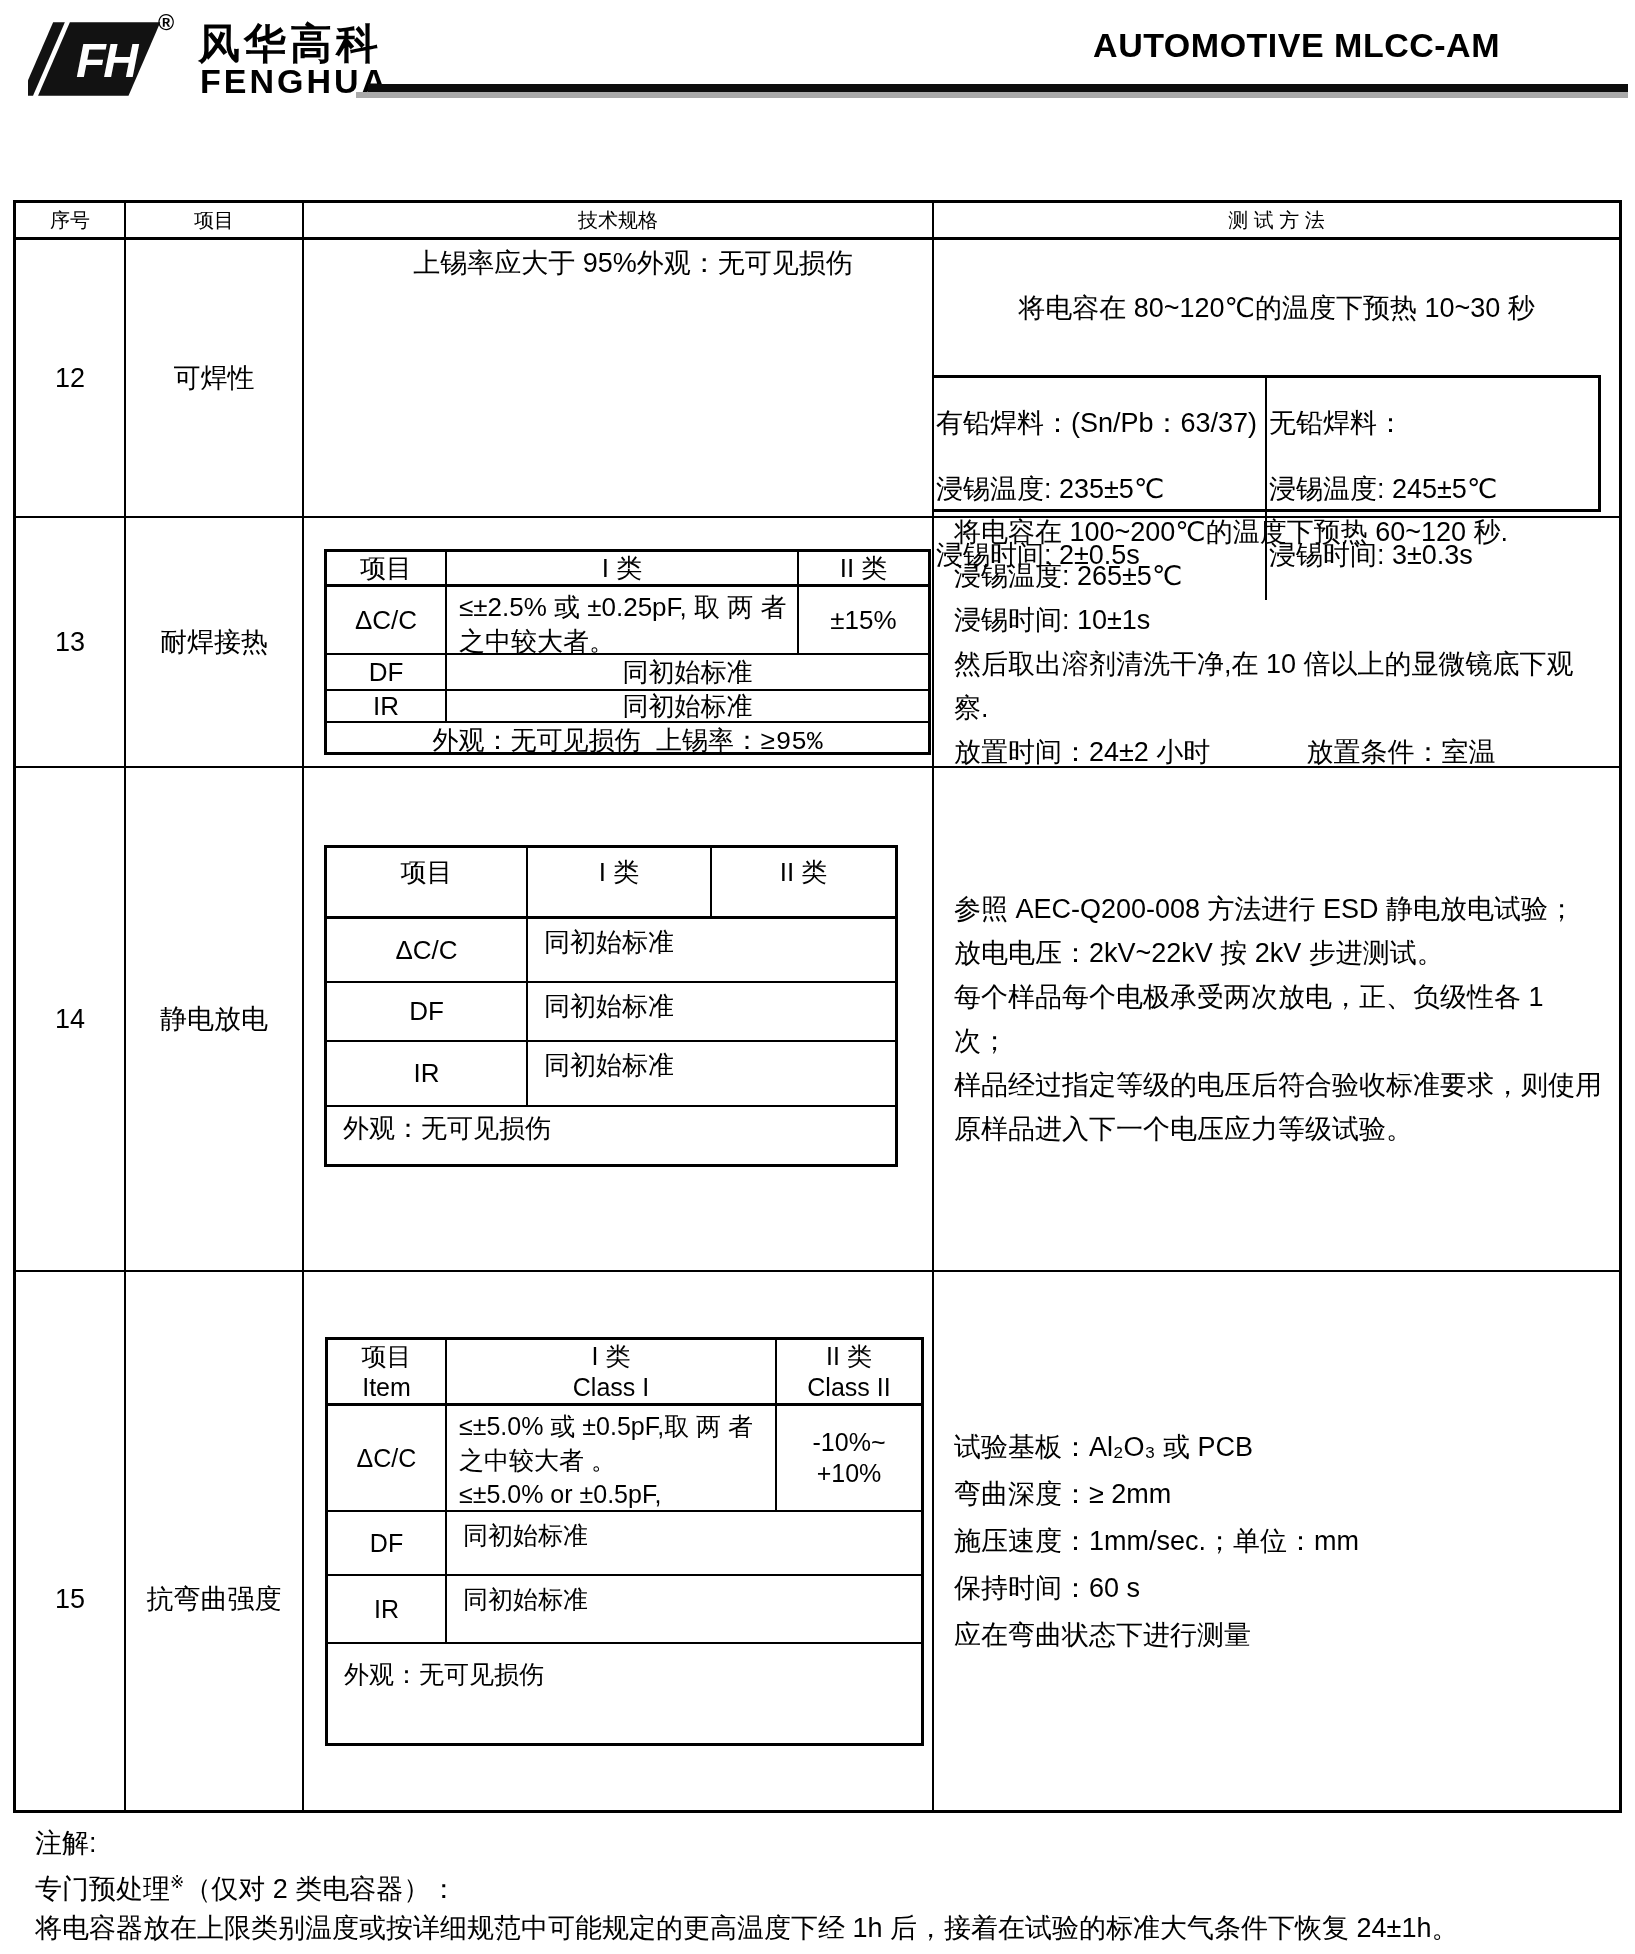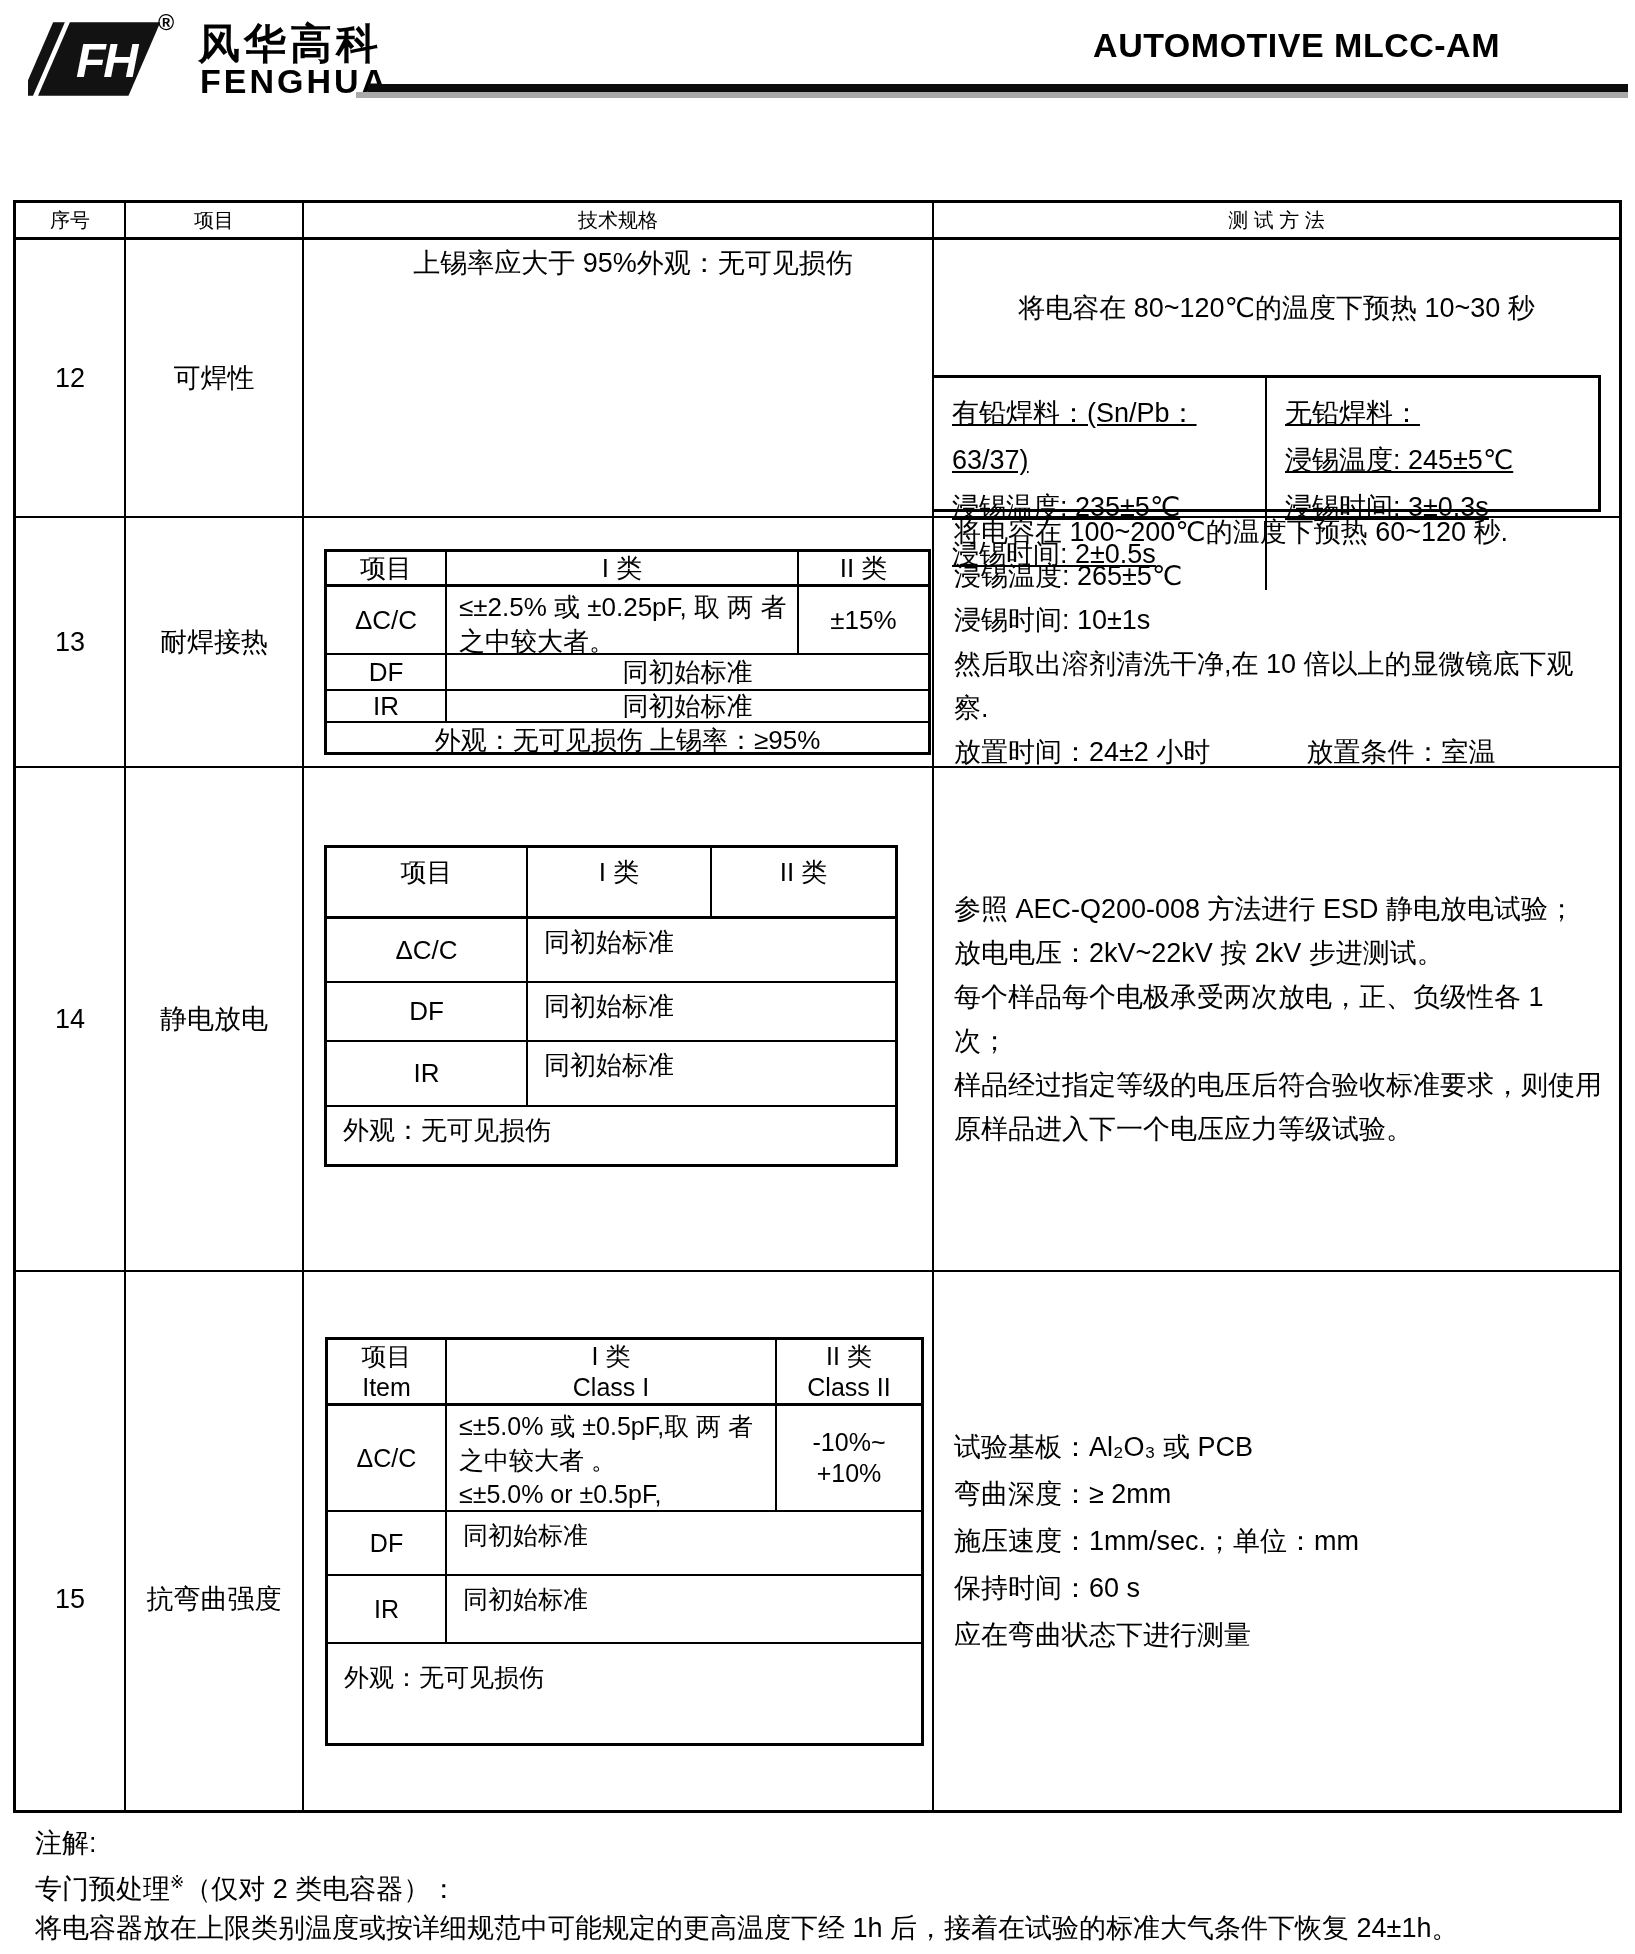--- a/index.html
+++ b/index.html
@@ -32,28 +32,28 @@
   .hcell{display:flex;align-items:center;justify-content:center;border-bottom:3px solid #000;font-size:20px;}
   .center{display:flex;align-items:center;justify-content:center;}
   .shift-down>span{transform:translateY(58px);}
   .speclines{display:flex;flex-direction:row;justify-content:center;height:100%;padding-left:30px;line-height:46px;box-sizing:border-box;}
   .methodlines{display:flex;flex-direction:column;justify-content:center;height:100%;padding-left:20px;padding-right:14px;line-height:44px;box-sizing:border-box;}
   .method-top{position:absolute;left:0;right:0;top:0;height:135px;display:flex;align-items:center;justify-content:center;}
   .method-split{display:flex;gap:96px;}
 
   
   .solder{position:absolute;left:0;right:18px;top:135px;bottom:4px;border:3px solid #000;border-left:none;display:grid;grid-template-columns:333px 1fr;box-sizing:border-box;}
-  .solder-cell{padding:12px 18px;line-height:47px;box-sizing:border-box;text-decoration:underline;}
+  .solder-cell{padding:12px 2px;line-height:66px;box-sizing:border-box;}
   .solder-cell.first{border-right:2px solid #000;}
 
   
   .inner{position:absolute;border:3px solid #000;display:grid;box-sizing:border-box;background:#fff;font-size:26px;}
   .icell{border-right:2px solid #000;border-bottom:2px solid #000;box-sizing:border-box;}
   .icell.nor{border-right:none;}
-  .icell.nob{border-bottom:none;}
+  .icell.nob{border-bottom:none;font-family:Liberation Mono, monospace;}
   .icell.thickb{border-bottom:3px solid #000;}
   .icenter{display:flex;align-items:center;justify-content:center;}
   .itop{display:flex;align-items:flex-start;justify-content:center;padding-top:7px;}
   .ival{padding:6px 0 0 16px;line-height:34px;}
   .ival2{padding:3px 0 0 12px;line-height:34px;}
   .t13{left:20px;top:31px;width:607px;height:206px;grid-template-columns:120px 352px 1fr;grid-template-rows:35px 68px 36px 32px 1fr;}
   .t14{left:20px;top:77px;width:574px;height:322px;grid-template-columns:201px 184px 1fr;grid-template-rows:71px 64px 59px 65px 1fr;}
   .t15{left:21px;top:65px;width:599px;height:409px;grid-template-columns:119px 330px 1fr;grid-template-rows:66px 106px 64px 68px 1fr;font-size:25px;}
   .hdr2{display:flex;flex-direction:column;align-items:center;justify-content:center;line-height:31px;text-align:center;}
   .span2{grid-column:2/4;}

